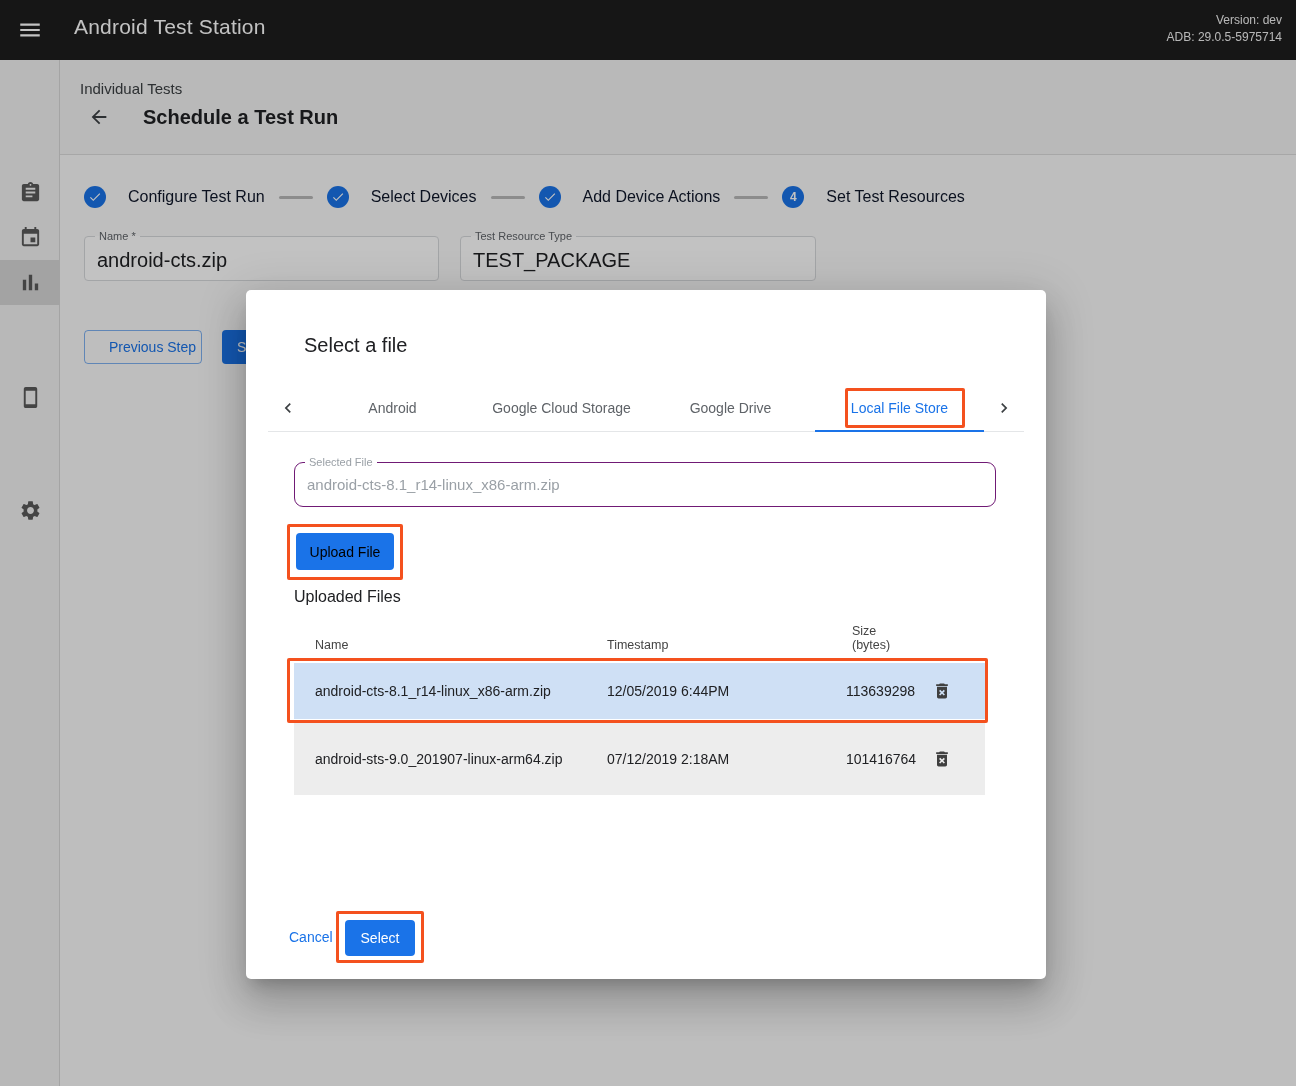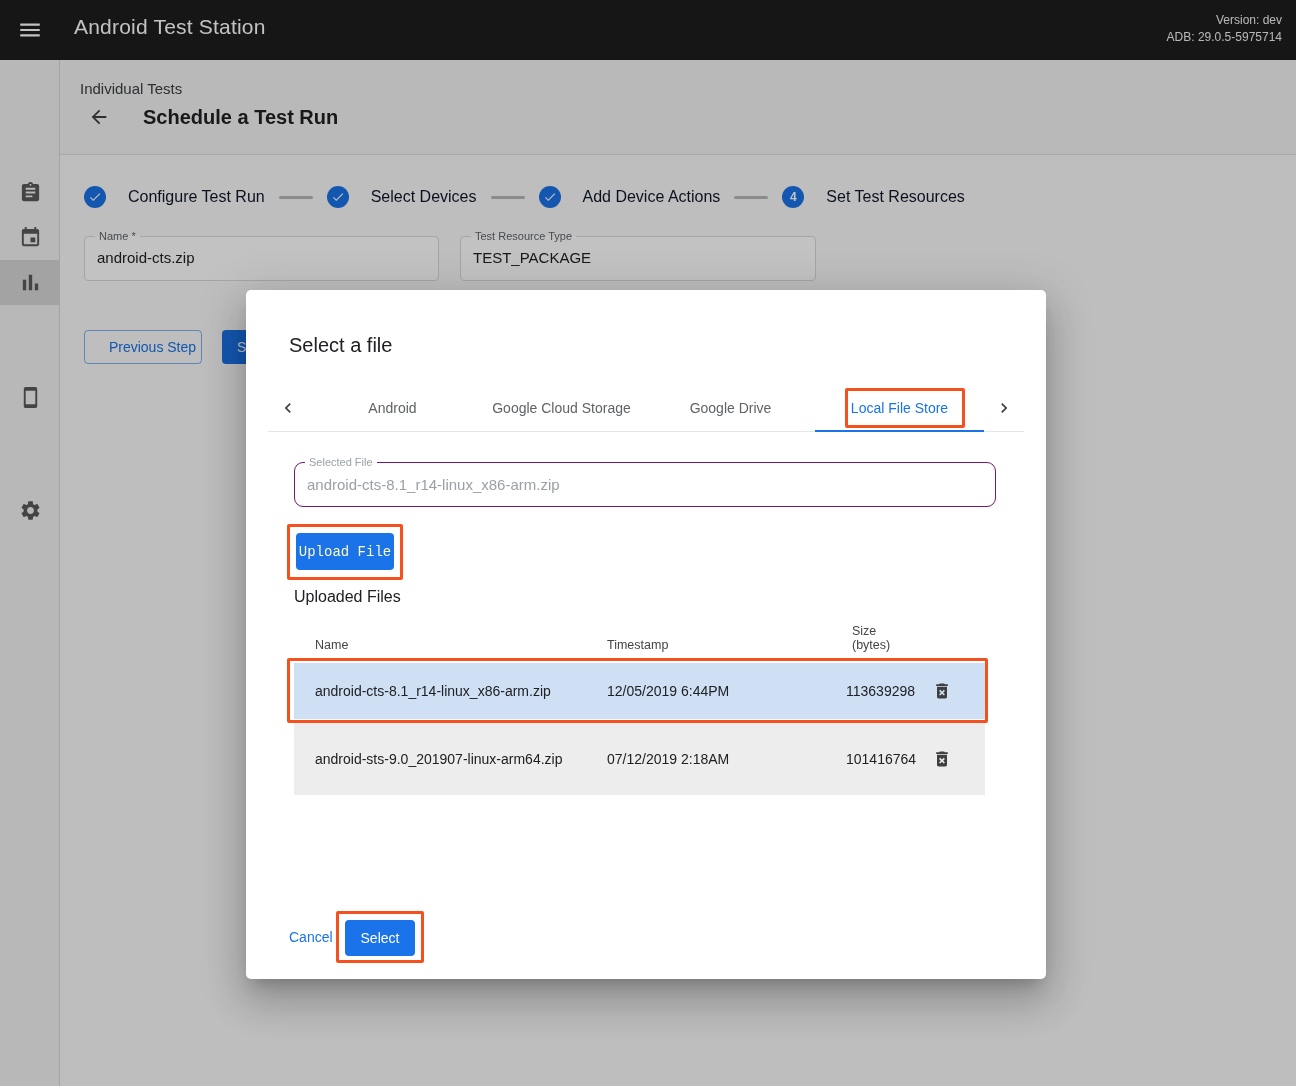--- a/index.html
+++ b/index.html
@@ -33,46 +33,46 @@
   .stepper { position:absolute; left:24px; top:30px; height:24px; display:flex; align-items:center; }
   .step { display:flex; align-items:center; cursor:pointer; }
   .step-circle { width:22px; height:22px; border-radius:50%; background:#1a73e8; display:flex; align-items:center; justify-content:center; flex:0 0 auto; }
   .step-circle svg { width:14px; height:14px; fill:#fff; }
   .step-number { color:#fff; font-size:12px; font-weight:bold; }
   .step-label { margin-left:22px; font-size:16px; font-weight:500; color:#0f172a; white-space:nowrap; }
   .step-connector { width:34px; height:3px; background:#b9b9b9; border-radius:2px; margin:0 14px; }
 
   .field { position:absolute; top:81px; height:45px; background:#ffffff; border:1px solid #d7d9dc; border-radius:4px; cursor:text;padding-left:32px; }
   .field-label { position:absolute; top:-8px; left:10px; font-size:11px; color:#5f6368; background:linear-gradient(#fafafa 50%, #ffffff 50%); padding:0 4px; line-height:14px; }
-  .field-value { position:absolute; left:12px; top:12px; font-size:15px; color:#202124; white-space:nowrap; overflow:hidden; }
+  .field-value { position:absolute; left:12px; top:12px; font-size:20px; color:#202124; white-space:nowrap; overflow:hidden; }
   .browse-link { position:absolute; right:12px; top:13px; font-size:14px; color:#1a73e8; cursor:pointer; text-decoration:none; }
 
   .prev-btn { position:absolute; left:24px; top:175px; width:118px; height:34px; background:transparent; border:1px solid rgba(26,115,232,.55); border-radius:4px; color:#1a73e8; font-size:14px; font-weight:500; cursor:pointer; font-family:inherit;padding-left:19px; }
   .next-btn { position:absolute; left:162px; top:175px; width:130px; height:34px; background:#1a73e8; border:none; border-radius:4px; color:#ffffff; font-size:14px; font-weight:500; text-align:left; padding-left:15px; cursor:pointer; font-family:inherit; }
 
   
   .backdrop { position:absolute; left:0; top:0; width:1296px; height:1086px; background:rgba(0,0,0,.24); z-index:10; }
 
   
   .dialog { position:absolute; left:246px; top:290px; width:800px; height:689px; background:#ffffff; border-radius:5px; z-index:20;
             box-shadow:0 11px 15px -7px rgba(0,0,0,.2), 0 24px 38px 3px rgba(0,0,0,.14), 0 9px 46px 8px rgba(0,0,0,.12); }
-  .dialog-title { position:absolute; left:43px; top:44px; font-size:20px; font-weight:400; color:#202124; }
+  .dialog-title { position:absolute; left:58px; top:44px; font-size:20px; font-weight:400; color:#202124; }
 
   .tabbar { position:absolute; left:22px; top:95px; width:756px; height:47px; display:flex; align-items:stretch; border-bottom:1px solid #e4e6e8; }
   .tab-chevron { width:40px; display:flex; align-items:center; justify-content:center; background:none; border:none; cursor:pointer; }
   .tab-chevron svg { width:20px; height:20px; fill:#3c4043; }
   .tab { flex:1; display:flex; align-items:center; justify-content:center; font-size:14px; color:#5f6368; cursor:pointer; position:relative; white-space:nowrap; }
   .tab.active { color:#1a73e8; font-weight:500; }
   .tab.active::after { content:""; position:absolute; left:0; right:0; bottom:-1px; height:2px; background:#1a73e8; }
 
   .sel-field { position:absolute; left:48px; top:172px; width:702px; height:45px; background:#fff; border:1px solid #701a75; border-radius:9px; cursor:text; }
   .sel-label { position:absolute; left:10px; top:-8px; font-size:11px; color:#9aa0a6; background:#fff; padding:0 4px; line-height:14px; }
   .sel-value { position:absolute; left:12px; top:13px; font-size:15px; color:#9aa0a6; white-space:nowrap; overflow:hidden; max-width:670px; }
 
-  .upload-btn { position:absolute; left:50px; top:243px; width:98px; height:37px; background:#1a73e8; color:#fef9c3; border:none; border-radius:4px; font-size:14px; cursor:pointer; font-family:Liberation Mono, monospace; }
+  .upload-btn { position:absolute; left:50px; top:243px; width:98px; height:37px; background:#1a73e8; color:#000000; border:none; border-radius:4px; font-size:14px; cursor:pointer; font-family:Liberation Sans, sans-serif; }
 
   .uf-title { position:absolute; left:48px; top:298px; font-size:16px; color:#202124; }
 
   .thead, .trow { position:absolute; left:48px; width:691px; display:grid; grid-template-columns:292px 239px 78px 36px; padding-left:21px; }
   .thead { top:320px; height:50px; align-items:end; padding-bottom:8px; font-size:12.5px; color:#444; }
   .thead .size-col { white-space:pre-line; line-height:14px; padding-left:6px; }
   .trow { align-items:center; font-size:14px; color:#202124; cursor:pointer; }
   .trow span { white-space:nowrap; overflow:hidden; }
   .row-1 { top:373px; height:56px; background:#cfe0f5; }
   .row-2 { top:433px; height:72px; background:#ededed; }

